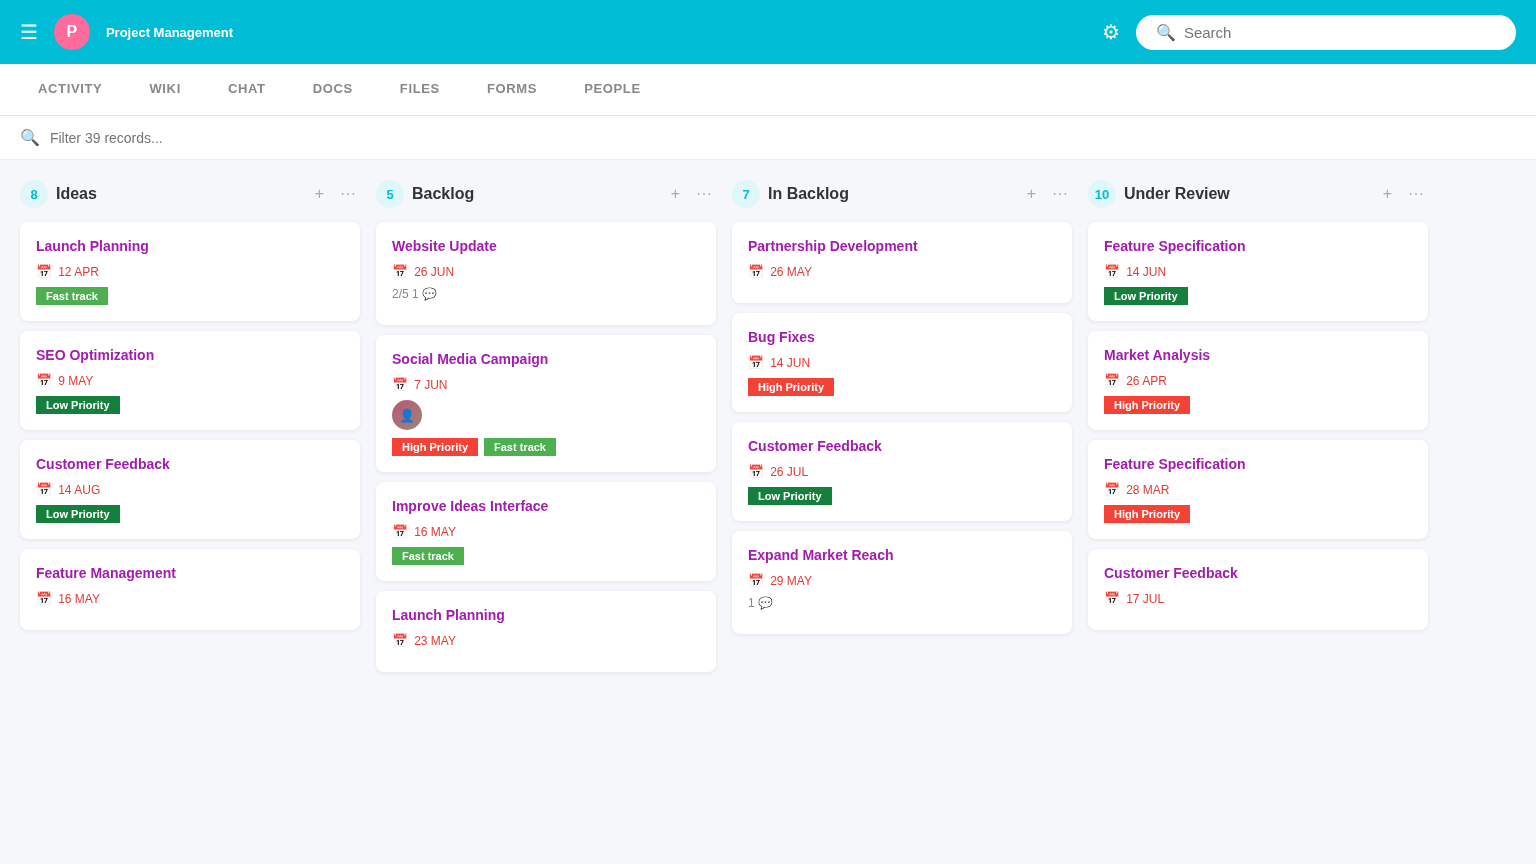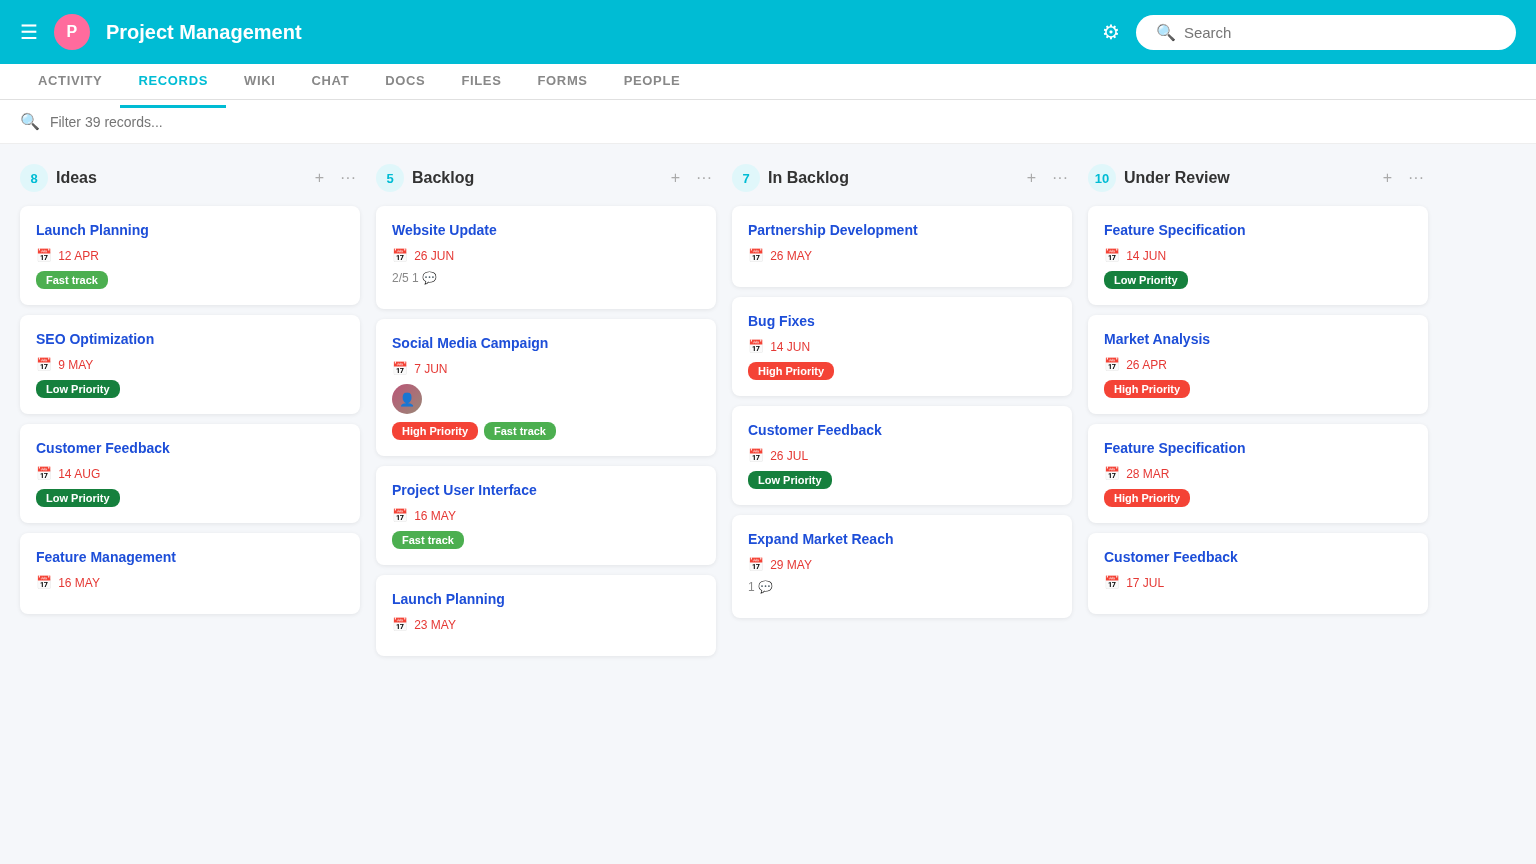--- a/index.html
+++ b/index.html
@@ -15,42 +15,42 @@
       gap: 16px;
     }
     .header-hamburger { color: white; font-size: 20px; cursor: pointer; }
     .header-logo {
       width: 36px; height: 36px;
       background: #ff6b9d;
       border-radius: 50%;
       display: flex; align-items: center; justify-content: center;
       font-size: 16px; color: white; font-weight: bold;
     }
-    .header-title { color: white; font-size: 20px; font-weight: 600; flex: 1; }
+    .header-title { color: white; font-size: 13px; font-weight: 600; flex: 1; }
     .header-gear { color: white; font-size: 20px; cursor: pointer; }
     .header-search {
       background: white;
       border-radius: 24px;
       padding: 8px 20px;
       display: flex; align-items: center; gap: 8px;
       width: 380px;
     }
     .header-search input {
       border: none; outline: none; font-size: 15px; width: 100%; color: #666;
     }
 
     
     .nav-tabs {
       background: white;
       display: flex;
       align-items: center;
       padding: 12px 20px;
       border-bottom: 1px solid #e0e0e0;
-      height: 36px;
-      gap: 0;
+      height: 52px;
+      gap: 11px;
     }
     .nav-tab {
       padding: 0 18px;
       height: 52px;
       display: flex; align-items: center;
       font-size: 13px; font-weight: 600;
       color: #888;
       cursor: pointer;
       letter-spacing: 0.05em;
       border-bottom: 3px solid transparent;
@@ -109,31 +109,31 @@
     }
 
     
     .card {
       background: white;
       border-radius: 8px;
       padding: 16px;
       margin-bottom: 10px;
       box-shadow: 0 1px 4px rgba(0,0,0,0.08);
     }
-    .card-title { font-size: 14px; font-weight: 600; color: #1d4ed8; margin-bottom: 10px; }
+    .card-title { font-size: 14px; font-weight: 600; color: #a21caf; margin-bottom: 10px; }
     .card-date {
       display: flex; align-items: center; gap: 6px;
       font-size: 12px; color: #e53935; font-weight: 500; margin-bottom: 8px;
     }
     .card-date .cal-icon { font-size: 13px; }
     .card-meta { display: flex; align-items: center; gap: 8px; margin-bottom: 8px; font-size: 12px; color: #888; }
     .card-tags { display: flex; flex-wrap: wrap; gap: 6px; margin-top: 8px; }
     .tag {
       padding: 3px 10px;
-      border-radius: 8px;
+      border-radius: 0;
       font-size: 11px; font-weight: 600;
     }
     .tag-green { background: #4caf50; color: white; }
     .tag-yellow { background: #15803d; color: white; text-align: right; }
     .tag-red { background: #f44336; color: white; }
     .tag-teal { background: #00bcd4; color: white; }
     .avatar {
       width: 30px; height: 30px;
       border-radius: 50%;
       background: #888;
@@ -151,21 +151,20 @@
   <span class="header-title">Project Management</span>
   <span class="header-gear">⚙</span>
   <div class="header-search">
     <span>🔍</span>
     <input placeholder="Search" style="">
   </div>
 </header>
 
 <nav class="nav-tabs">
   <div class="nav-tab">ACTIVITY</div>
-  <div class="nav-tab active">RECORDS</div>
   <div class="nav-tab">WIKI</div>
   <div class="nav-tab">CHAT</div>
   <div class="nav-tab">DOCS</div>
   <div class="nav-tab">FILES</div>
   <div class="nav-tab">FORMS</div>
   <div class="nav-tab">PEOPLE</div>
 </nav>
 
 <div class="filter-bar">
   <span>🔍</span>
@@ -249,21 +248,21 @@
         7 JUN
       </div>
 
       <div class="avatar" style="margin:6px 0; background: linear-gradient(135deg,#b57,#987);">👤</div>
       <div class="card-tags">
           <span class="tag tag-red">High Priority</span>
           <span class="tag tag-green">Fast track</span>
         </div>
     </div>
       <div class="card">
-      <div class="card-title">Project User Interface</div>
+      <div class="card-title">Improve Ideas Interface</div>
       <div class="card-date">
         <span class="cal-icon">📅</span>
         16 MAY
       </div>
 
       <div class="card-tags">
           <span class="tag tag-green">Fast track</span>
         </div>
     </div>
       <div class="card">

